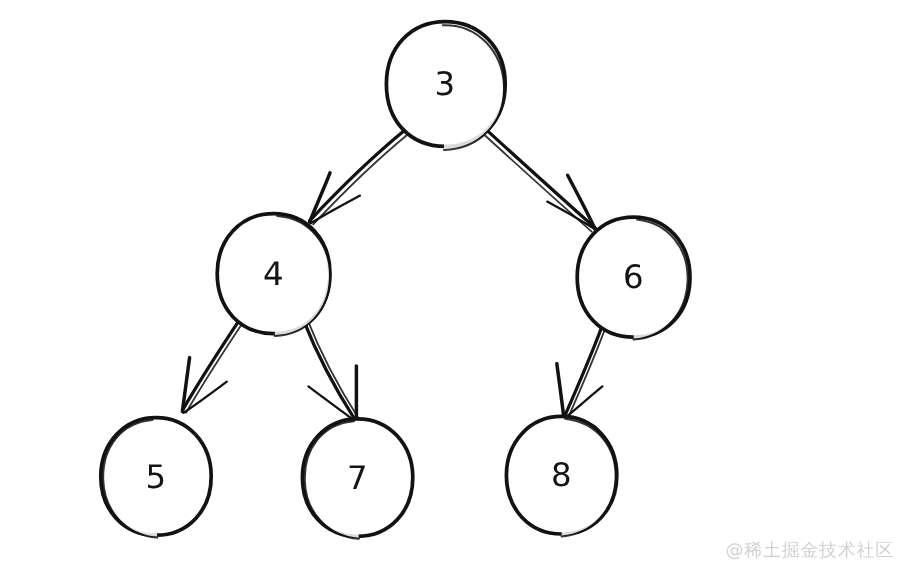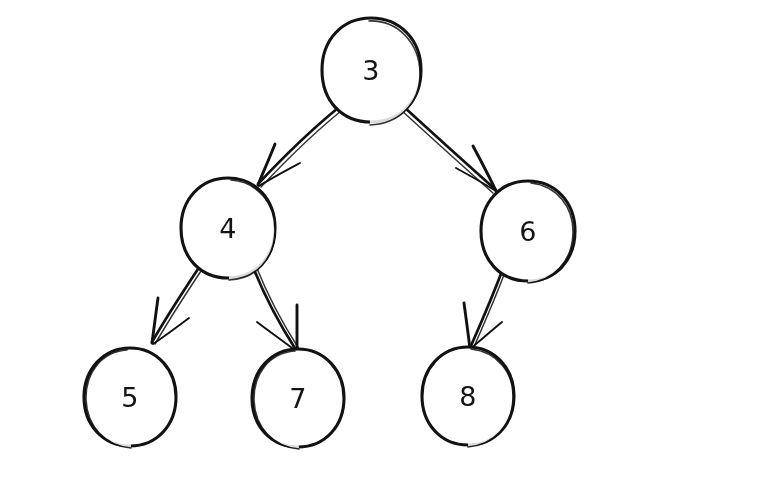--- a/index.html
+++ b/index.html
@@ -142,13 +142,14 @@
     </g>
 
     <g>
       <path class="node-circle outer" d="M 468 347 C 495 347 514 369 514 396 C 514 424 495 445 468 445 C 441 445 422 424 422 396 C 422 369 441 347 468 347 Z"></path>
       <path class="node-circle inner" d="M 471 349 C 497 352 514 372 513 399 C 512 425 494 445 468 447"></path>
       <text class="node-label" x="468" y="398">8</text>
     </g>
 
   </svg>
 
+  <div id="watermark">@稀土掘金技术社区</div>
 </div>
 
 </body></html>

